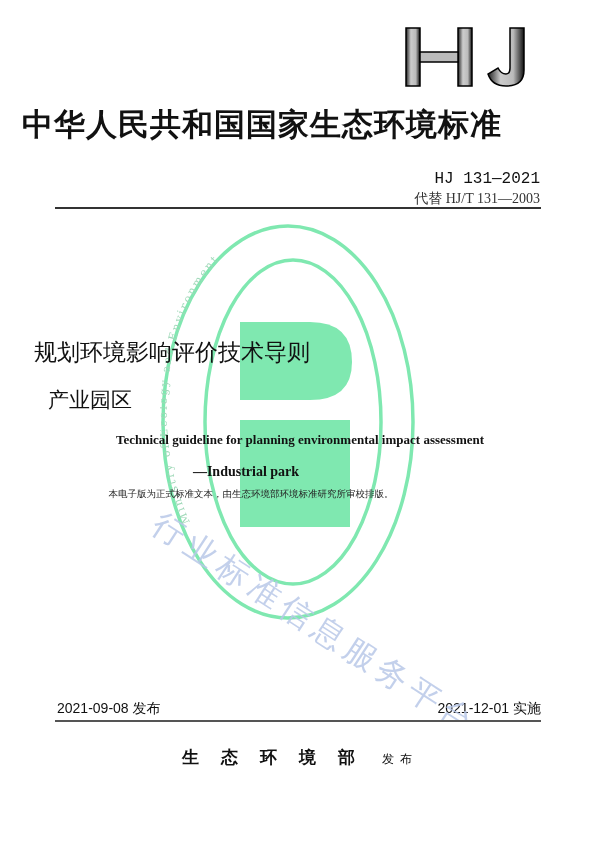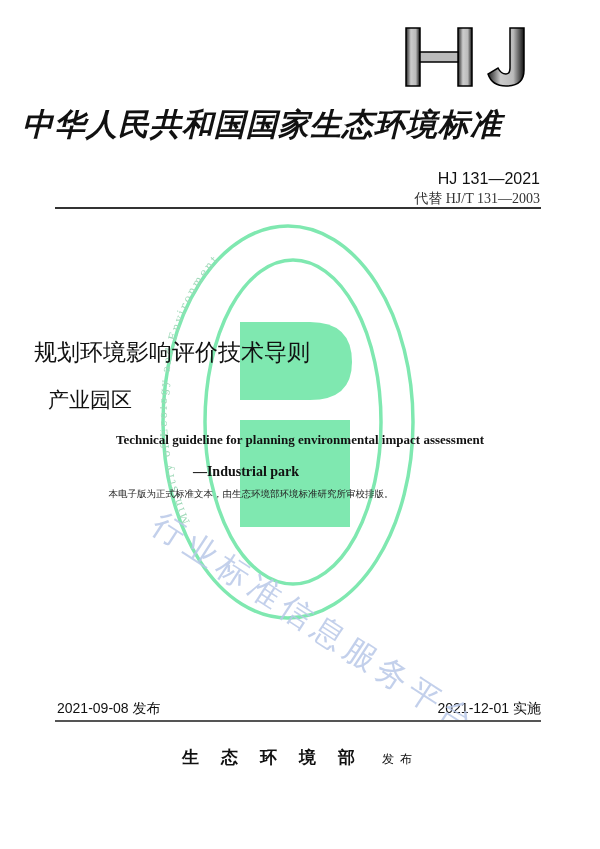--- a/index.html
+++ b/index.html
@@ -1,20 +1,20 @@
 <!DOCTYPE html>
 <html><head>
 <meta charset="utf-8">
 <style>
   html, body { margin:0; padding:0; background:#ffffff; }
   body { width:600px; height:849px; position:relative; overflow:hidden; font-family:"DejaVu Sans", sans-serif; color:#111; }
   .abs { position:absolute; }
   .hj-logo { left:402px; top:26px; width:130px; height:64px; }
-  .std-name { left:0; width:524px; top:104px; text-align:center; font-family:"DejaVu Serif", serif; font-weight:bold; font-size:31px; letter-spacing:1px; color:#111;font-style:italic; }
-  .std-no { right:60px; top:170px; font-family:Liberation Sans, sans-serif; font-size:16px; color:#111; text-align:right; }
+  .std-name { left:0; width:524px; top:104px; text-align:center; font-family:"DejaVu Serif", serif; font-weight:bold; font-size:31px; letter-spacing:1px; color:#111; }
+  .std-no { right:60px; top:170px; font-family:Liberation Mono, monospace; font-size:16px; color:#111; text-align:right; }
   .std-replace { right:60px; top:190px; font-family:"Liberation Serif", serif; font-size:14px; color:#333; text-align:right; }
   .rule { height:1.5px; background:#333; left:55px; width:486px; }
   .rule-top { top:207px; }
   .rule-bottom { top:720px; background:#555; }
   .emblem { left:160px; top:222px; width:270px; height:405px; }
   .title-cn { left:0; width:600px; top:337px; text-align:left; font-size:23px; color:#111; z-index:3;margin-left:34px; }
   .subtitle-cn { left:0; width:600px; top:386px; text-align:left; font-size:21px; color:#111; z-index:3;padding-left:48px; }
   .title-en { left:0; width:600px; top:432px; text-align:center; font-family:"Liberation Serif", serif; font-weight:bold; font-size:13px; color:#111; z-index:3; }
   .subtitle-en { left:0; width:492px; top:464px; text-align:center; font-family:"Liberation Serif", serif; font-weight:bold; font-size:14px; color:#111; z-index:3; }
   .note { left:0; width:502px; top:488px; text-align:center; font-size:9.5px; color:#222; z-index:3; }

